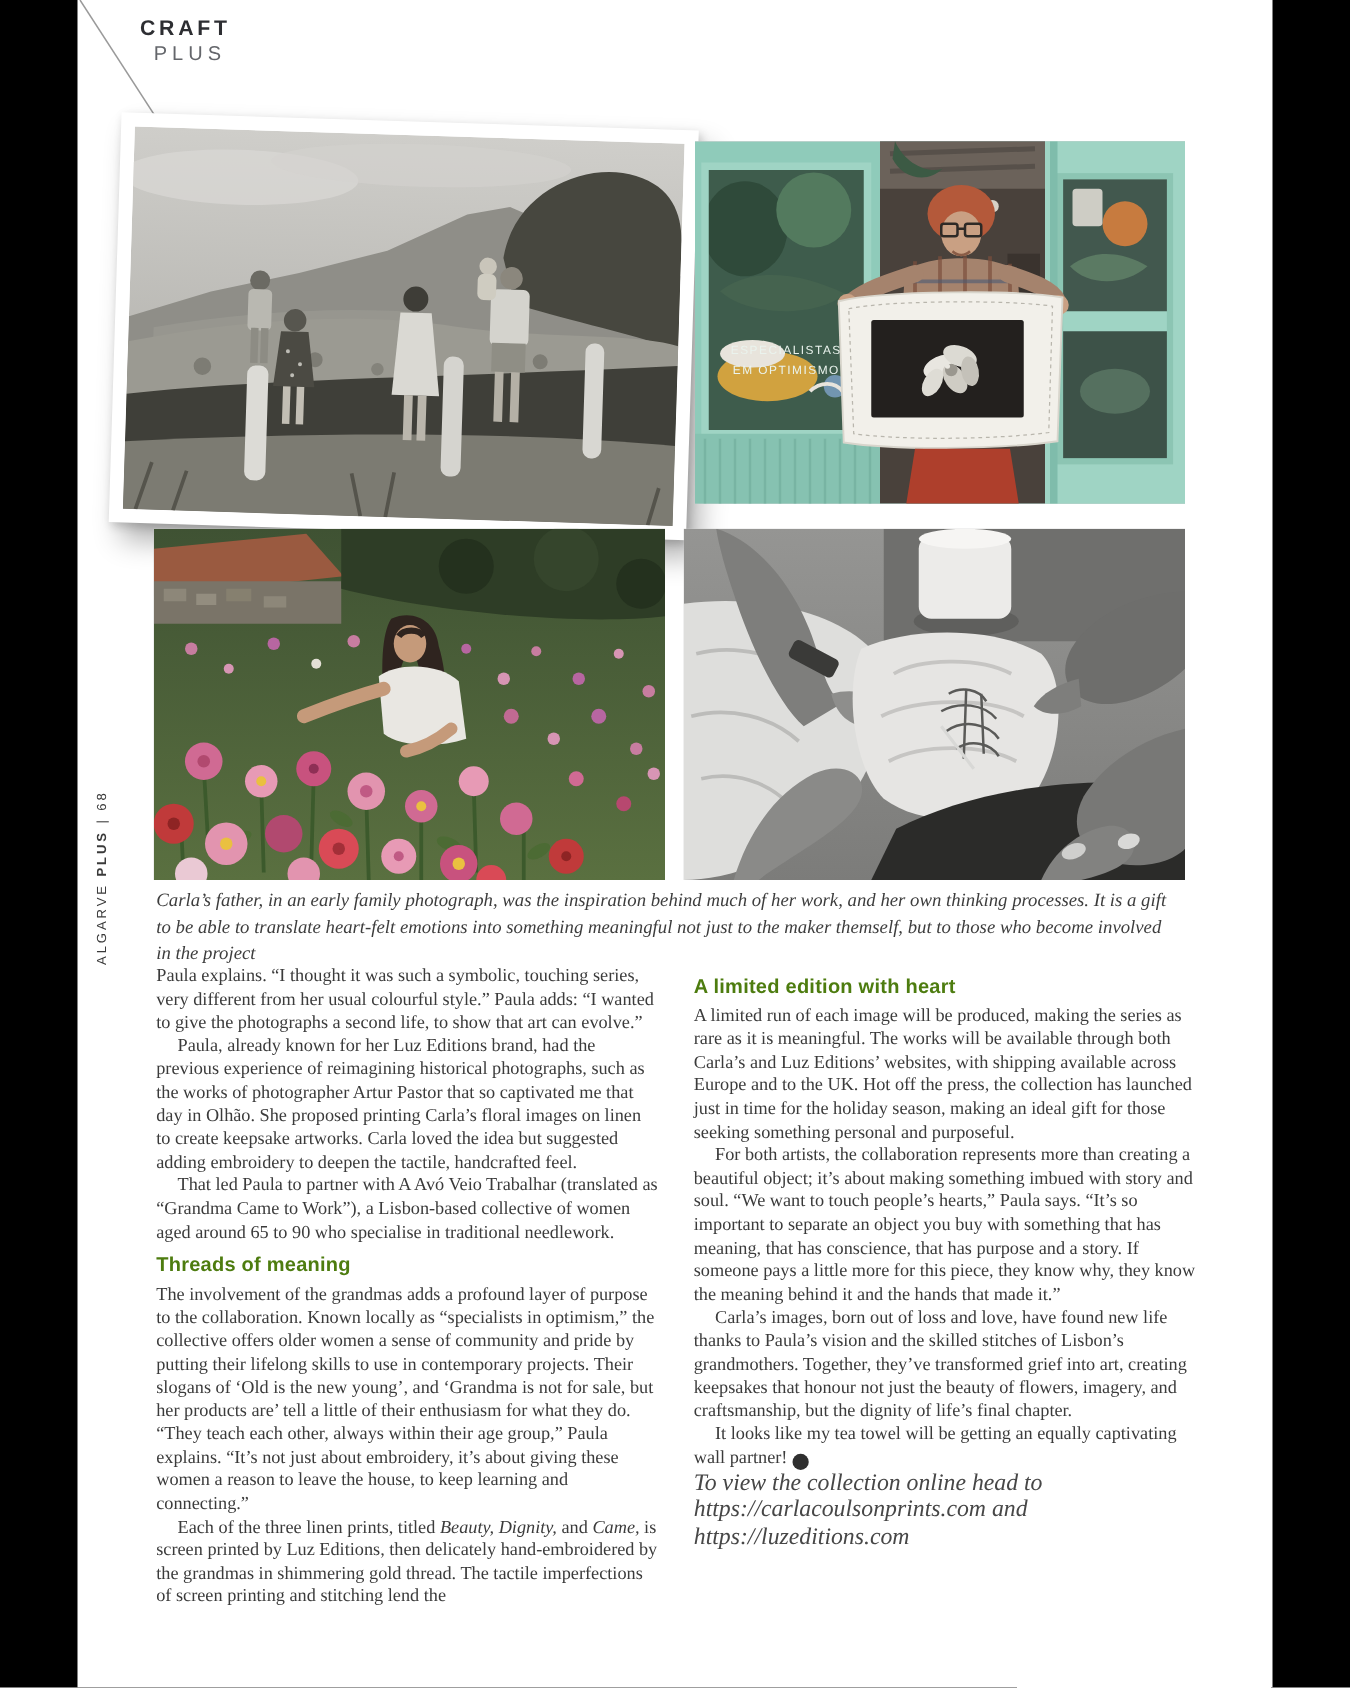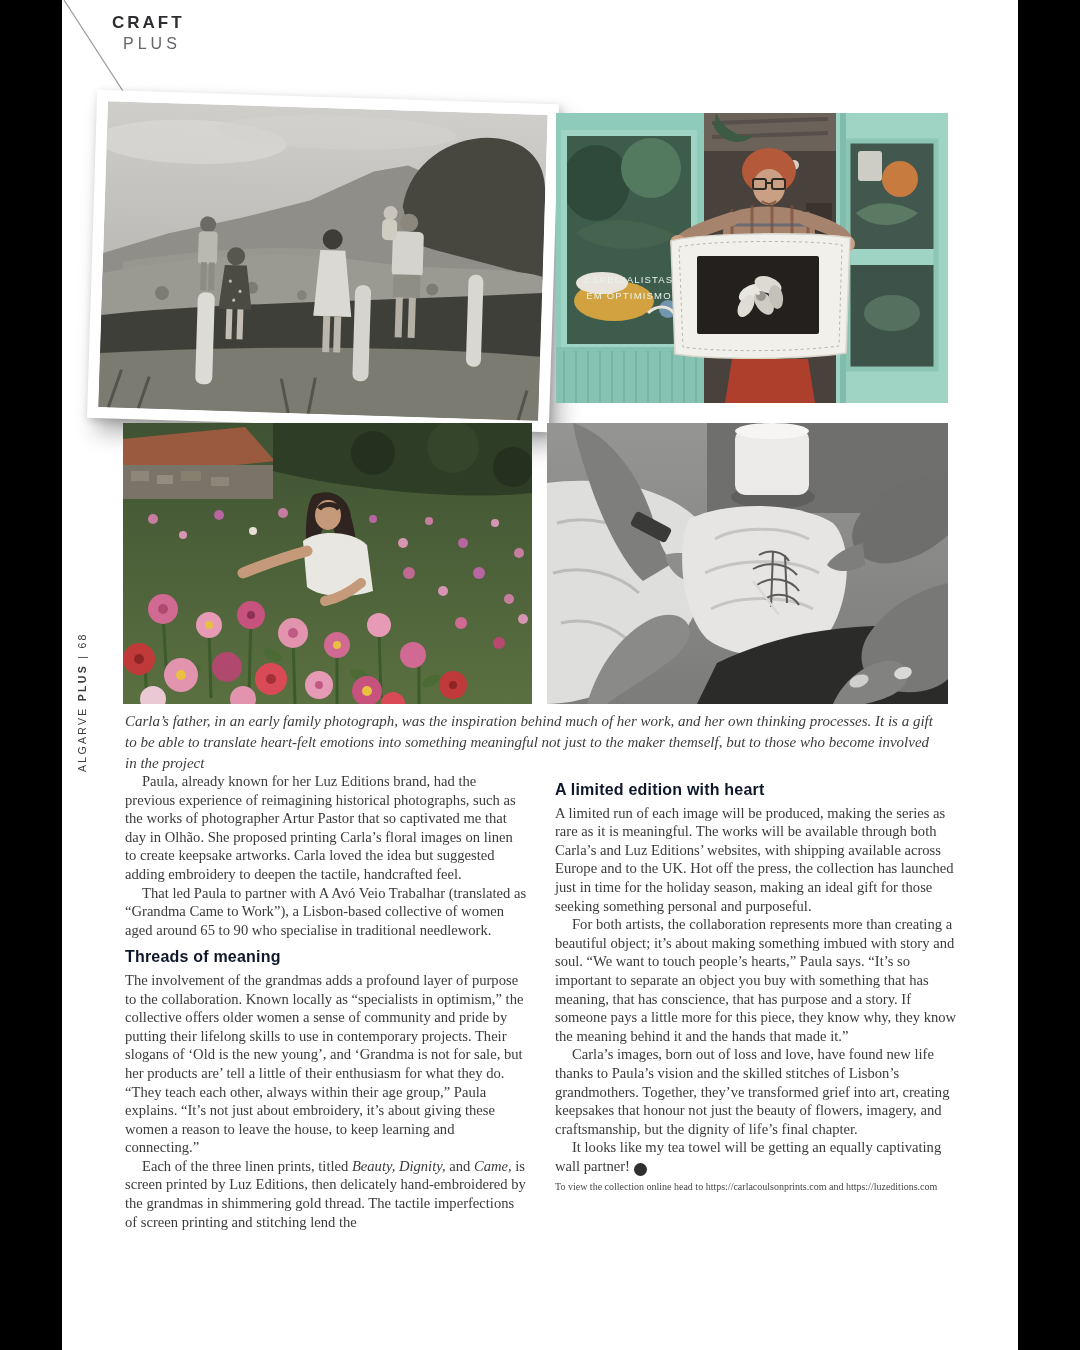--- a/index.html
+++ b/index.html
@@ -22,23 +22,23 @@
   .tilted{background:#fff;padding:11px;transform:rotate(1.8deg);transform-origin:center center;
           box-shadow:10px 14px 22px rgba(0,0,0,.30),2px 3px 8px rgba(0,0,0,.18);}
 
   
   .caption{font-style:italic;font-size:15px;line-height:21px;color:#3d3d3d;}
 
   
   .col{font-size:14.6px;line-height:18.6px;color:#3b3b3b;text-align:left;}
   .col p{margin:0;}
   .col p.ind{text-indent:17px;}
-  .subhead{font-family:"Liberation Sans",sans-serif;font-weight:bold;font-size:16px;color:#0f172a;
+  .subhead{font-family:"Liberation Sans",sans-serif;font-weight:bold;font-size:16px;color:#4d7c0f;
            margin:9px 0 4px 0;letter-spacing:.2px;}
-  .footer-note{font-size:10px;line-height:21.5px;color:#474747;margin-top:27px;}
+  .footer-note{font-style:italic;font-size:19px;line-height:21.5px;color:#474747;margin-top:27px;}
   .endmark{display:inline-block;width:13px;height:13px;border-radius:50%;background:#2f2f2f;color:#fff;
            font-family:"Liberation Sans",sans-serif;font-size:6.5px;font-weight:bold;text-align:center;
            line-height:13px;margin-left:4px;vertical-align:-1px;letter-spacing:0;}
   .it{font-style:italic;}
 </style>
 </head>
 <body>
 
 <div class="canvas">
 
@@ -317,20 +317,21 @@
       <path d="M401,160 C366,168 336,188 320,214 C308,236 316,258 340,266 C366,274 392,266 401,256 Z" fill="#787876"></path>
       <path d="M286,281 C296,258 316,242 338,238 C352,236 362,244 360,256 C358,268 340,276 318,281 Z" fill="#828280"></path>
       <ellipse cx="312" cy="258" rx="10" ry="6" transform="rotate(-20 312 258)" fill="#cfcfcd"></ellipse>
       <ellipse cx="356" cy="250" rx="9" ry="6" transform="rotate(-15 356 250)" fill="#d9d9d7"></ellipse>
     </svg>
   </div>
 
   <div class="abs caption" style="left:63px;top:711px;width:818px;">Carla’s father, in an early family photograph, was the inspiration behind much of her work, and her own thinking processes. It is a gift to be able to translate heart-felt emotions into something meaningful not just to the maker themself, but to those who become involved in the project</div>
 
   <div class="abs col" style="left:63px;top:772px;width:402px;">
+    <p>Paula explains. “I thought it was such a symbolic, touching series, very different from her usual colourful style.” Paula adds: “I wanted to give the photographs a second life, to show that art can evolve.”</p>
     <p class="ind">Paula, already known for her Luz Editions brand, had the previous experience of reimagining historical photographs, such as the works of photographer Artur Pastor that so captivated me that day in Olhão. She proposed printing Carla’s floral images on linen to create keepsake artworks. Carla loved the idea but suggested adding embroidery to deepen the tactile, handcrafted feel.</p>
     <p class="ind">That led Paula to partner with A Avó Veio Trabalhar (translated as “Grandma Came to Work”), a Lisbon-based collective of women aged around 65 to 90 who specialise in traditional needlework.</p>
     <h3 class="subhead">Threads of meaning</h3>
     <p>The involvement of the grandmas adds a profound layer of purpose to the collaboration. Known locally as “specialists in optimism,” the collective offers older women a sense of community and pride by putting their lifelong skills to use in contemporary projects. Their slogans of ‘Old is the new young’, and ‘Grandma is not for sale, but her products are’ tell a little of their enthusiasm for what they do. “They teach each other, always within their age group,” Paula explains. “It’s not just about embroidery, it’s about giving these women a reason to leave the house, to keep learning and connecting.”</p>
     <p class="ind"><span>Each of the three linen prints, titled </span><span class="it">Beauty, Dignity,</span><span> and </span><span class="it">Came,</span><span> is screen printed by Luz Editions, then delicately hand-embroidered by the grandmas in shimmering gold thread. The tactile imperfections of screen printing and stitching lend the</span></p>
   </div>
 
   <div class="abs col" style="left:493px;top:772px;width:404px;">
     <h3 class="subhead">A limited edition with heart</h3>
     <p>A limited run of each image will be produced, making the series as rare as it is meaningful. The works will be available through both Carla’s and Luz Editions’ websites, with shipping available across Europe and to the UK. Hot off the press, the collection has launched just in time for the holiday season, making an ideal gift for those seeking something personal and purposeful.</p>

